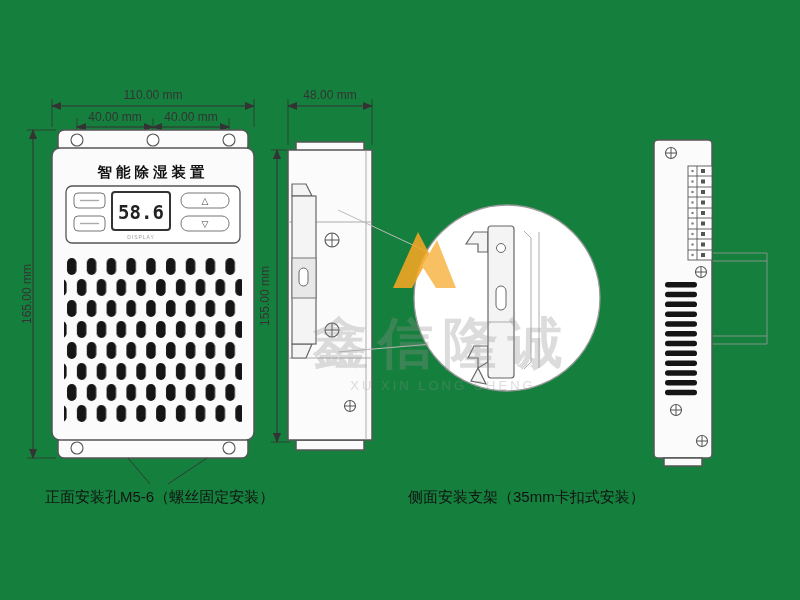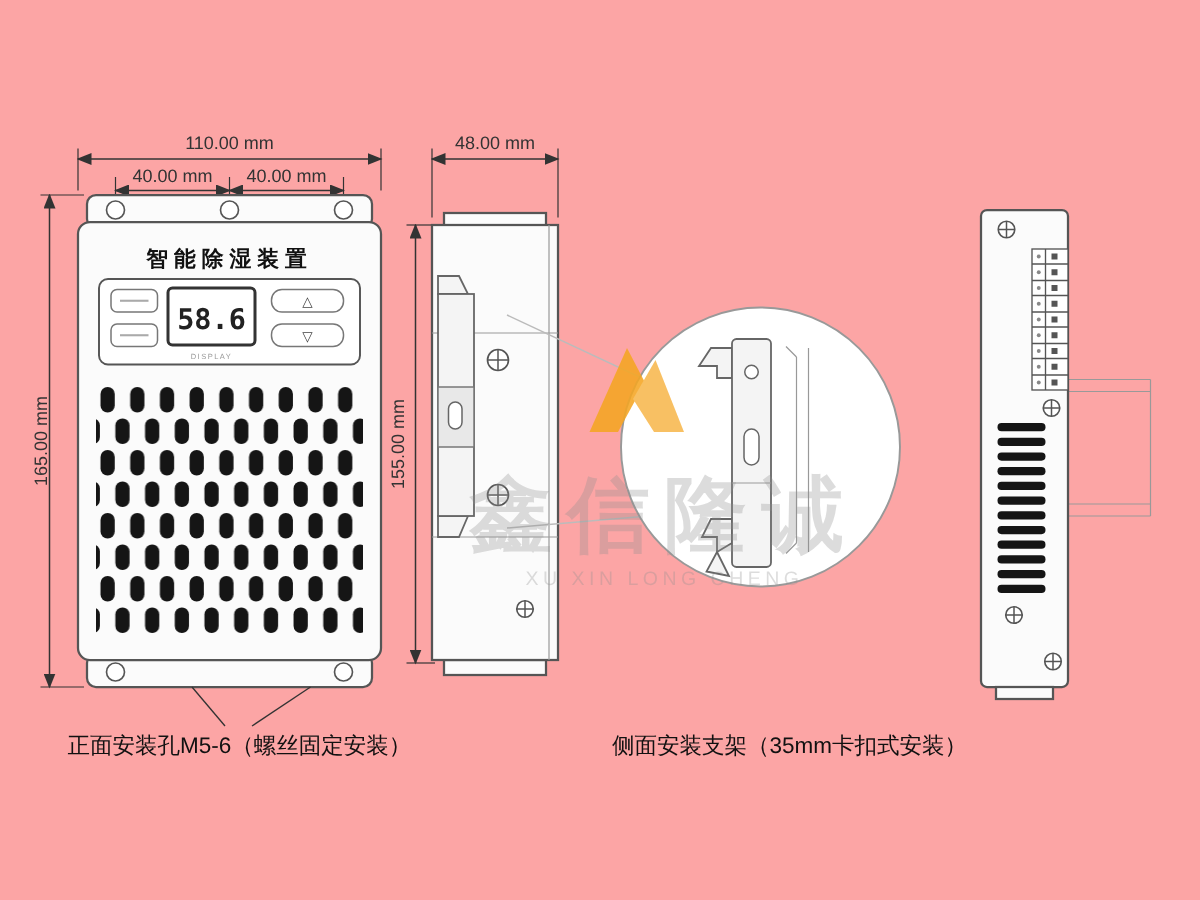--- a/index.html
+++ b/index.html
@@ -1,16 +1,16 @@
 <!DOCTYPE html>
 <html><head>
 <meta charset="utf-8">
 <style>
   html,body{margin:0;padding:0;background:#fff;}
-  #canvas{width:800px;height:600px;position:relative;background:#fca5a5;overflow:hidden;}
+  #canvas{width:800px;height:600px;position:relative;background:#15803d;overflow:hidden;}
   svg{display:block;}
   .dim{font:12px "Liberation Sans",sans-serif;fill:#333;}
   .dimline{stroke:#333;stroke-width:1;fill:none;}
   .ext{stroke:#333;stroke-width:0.8;fill:none;}
   .outline{fill:#fbfbfb;stroke:#555;stroke-width:1.5;}
   .inner{fill:#f4f4f4;stroke:#666;stroke-width:1.2;}
   .thin{stroke:#999;stroke-width:0.8;fill:none;}
   .leader{stroke:#333;stroke-width:0.9;fill:none;}
   .callout-link{stroke:#bbb;stroke-width:1;fill:none;}
   .note{font:15px "Liberation Sans",sans-serif;fill:#111;}

